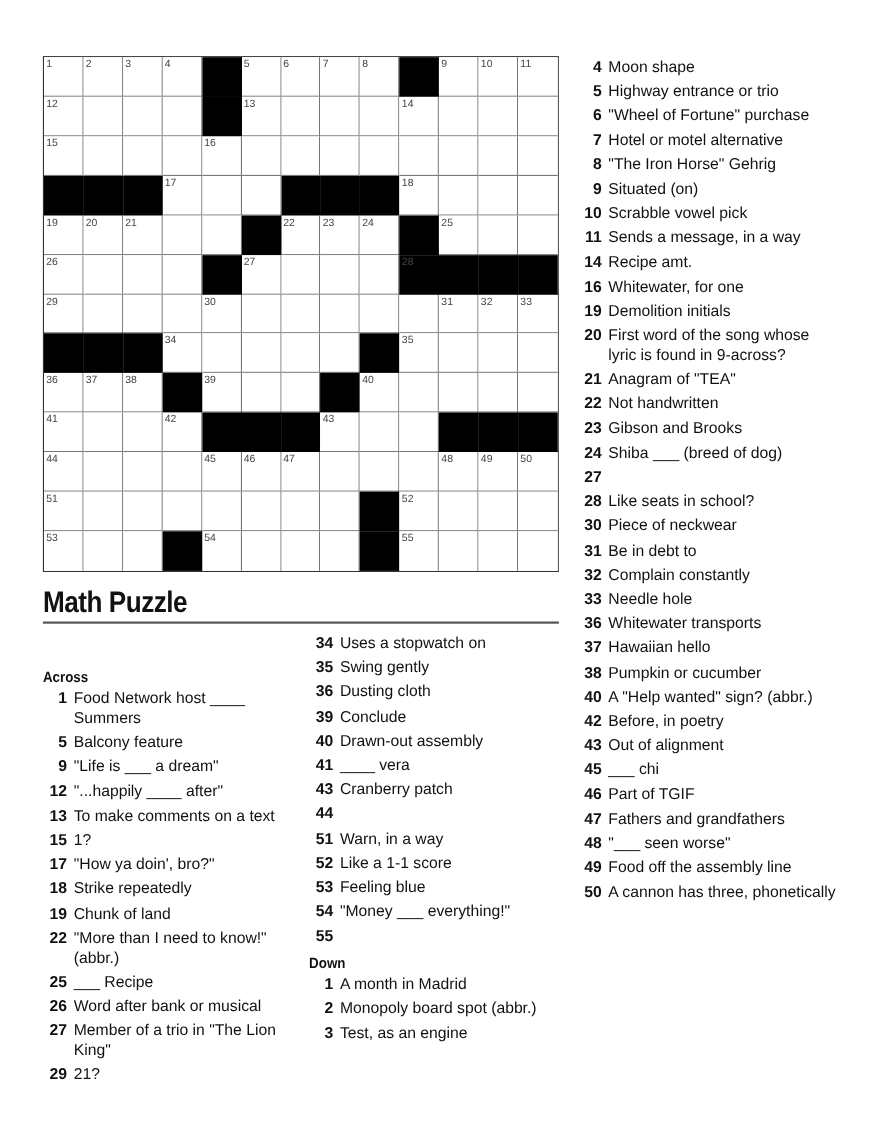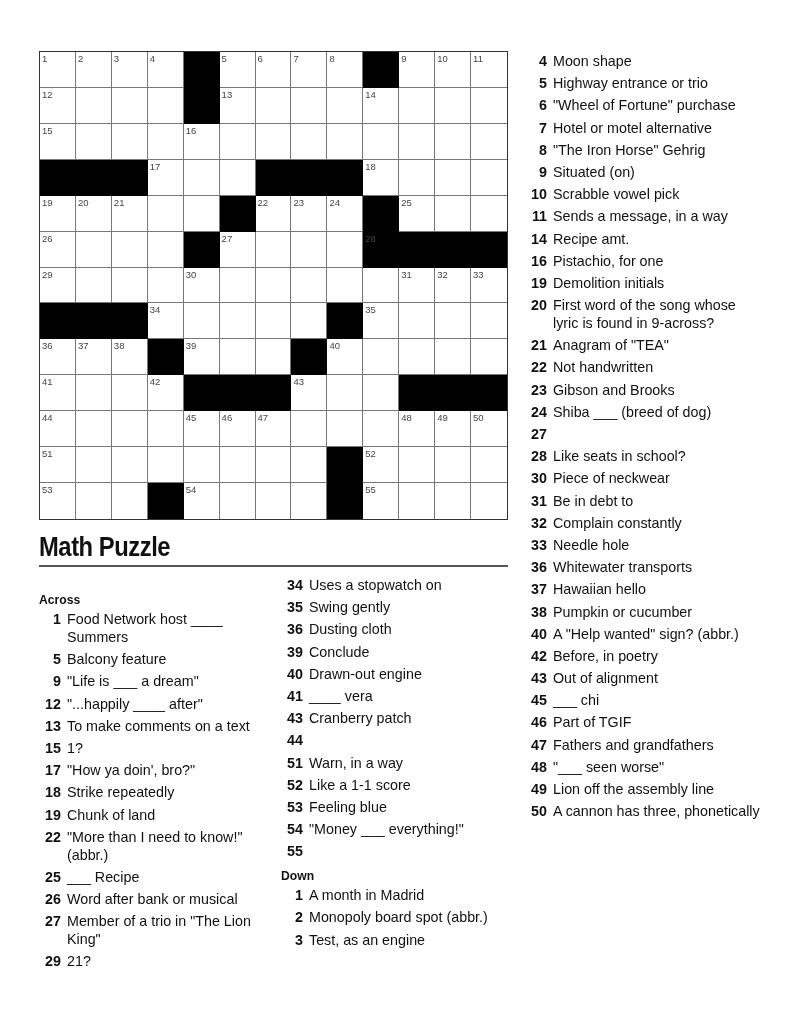--- a/index.html
+++ b/index.html
@@ -301,21 +301,21 @@
       <span class="num">55</span>
     </div>
     <div class="cell" style="border-bottom: none;"></div>
     <div class="cell" style="border-bottom: none;"></div>
     <div class="cell" style="border-right: none; border-bottom: none;"></div>
   </div>
 
 <div id="title">Math Puzzle</div>
 <div id="title-rule"></div>
 
-<div class="clue-col" id="col1" style="left:39px; top:592px; width:232px;">
+<div class="clue-col" id="col1" style="left:39px; top:608px; width:232px;">
   <div class="section-head">Across</div>
   <div class="clue-list">
       <div class="clue">
         <span class="n">1</span>
         <span class="t">Food Network host ____ Summers</span>
       </div>
       <div class="clue">
         <span class="n">5</span>
         <span class="t">Balcony feature</span>
       </div>
@@ -383,21 +383,21 @@
       <div class="clue">
         <span class="n">36</span>
         <span class="t">Dusting cloth</span>
       </div>
       <div class="clue">
         <span class="n">39</span>
         <span class="t">Conclude</span>
       </div>
       <div class="clue">
         <span class="n">40</span>
-        <span class="t">Drawn-out engine</span>
+        <span class="t">Drawn-out assembly</span>
       </div>
       <div class="clue">
         <span class="n">41</span>
         <span class="t">____ vera</span>
       </div>
       <div class="clue">
         <span class="n">43</span>
         <span class="t">Cranberry patch</span>
       </div>
       <div class="clue">
@@ -473,21 +473,21 @@
       <div class="clue">
         <span class="n">11</span>
         <span class="t">Sends a message, in a way</span>
       </div>
       <div class="clue">
         <span class="n">14</span>
         <span class="t">Recipe amt.</span>
       </div>
       <div class="clue">
         <span class="n">16</span>
-        <span class="t">Pistachio, for one</span>
+        <span class="t">Whitewater, for one</span>
       </div>
       <div class="clue">
         <span class="n">19</span>
         <span class="t">Demolition initials</span>
       </div>
       <div class="clue">
         <span class="n">20</span>
         <span class="t">First word of the song whose lyric is found in 9-across?</span>
       </div>
       <div class="clue">
@@ -564,20 +564,20 @@
       <div class="clue">
         <span class="n">47</span>
         <span class="t">Fathers and grandfathers</span>
       </div>
       <div class="clue">
         <span class="n">48</span>
         <span class="t">"___ seen worse"</span>
       </div>
       <div class="clue">
         <span class="n">49</span>
-        <span class="t">Lion off the assembly line</span>
+        <span class="t">Food off the assembly line</span>
       </div>
       <div class="clue">
         <span class="n">50</span>
         <span class="t">A cannon has three, phonetically</span>
       </div>
     </div>
 </div>
 
 </body></html>

